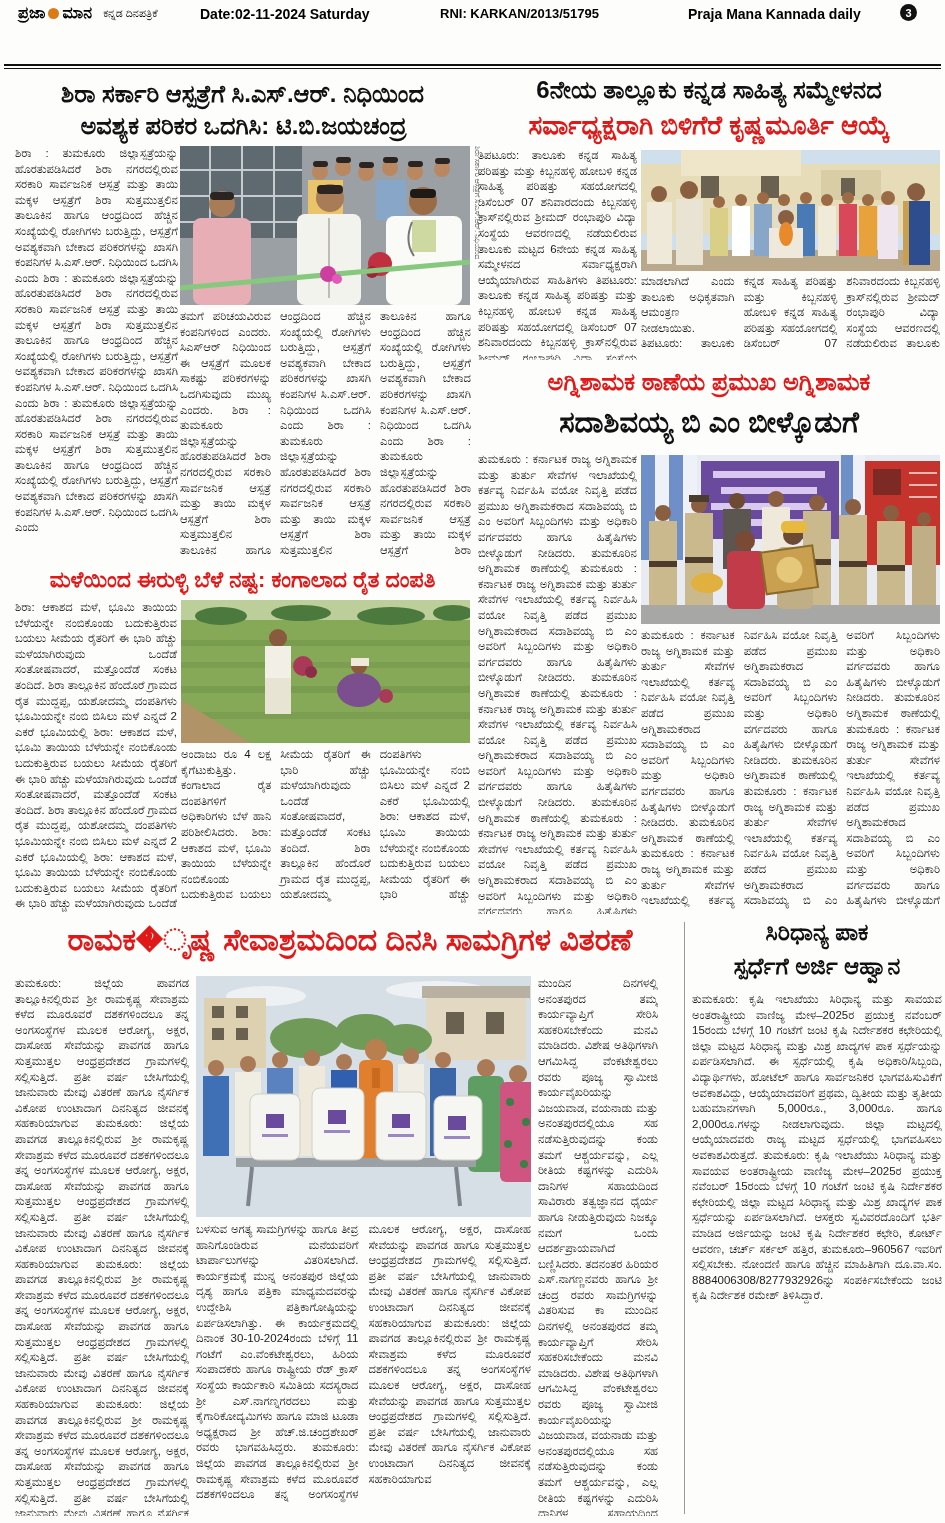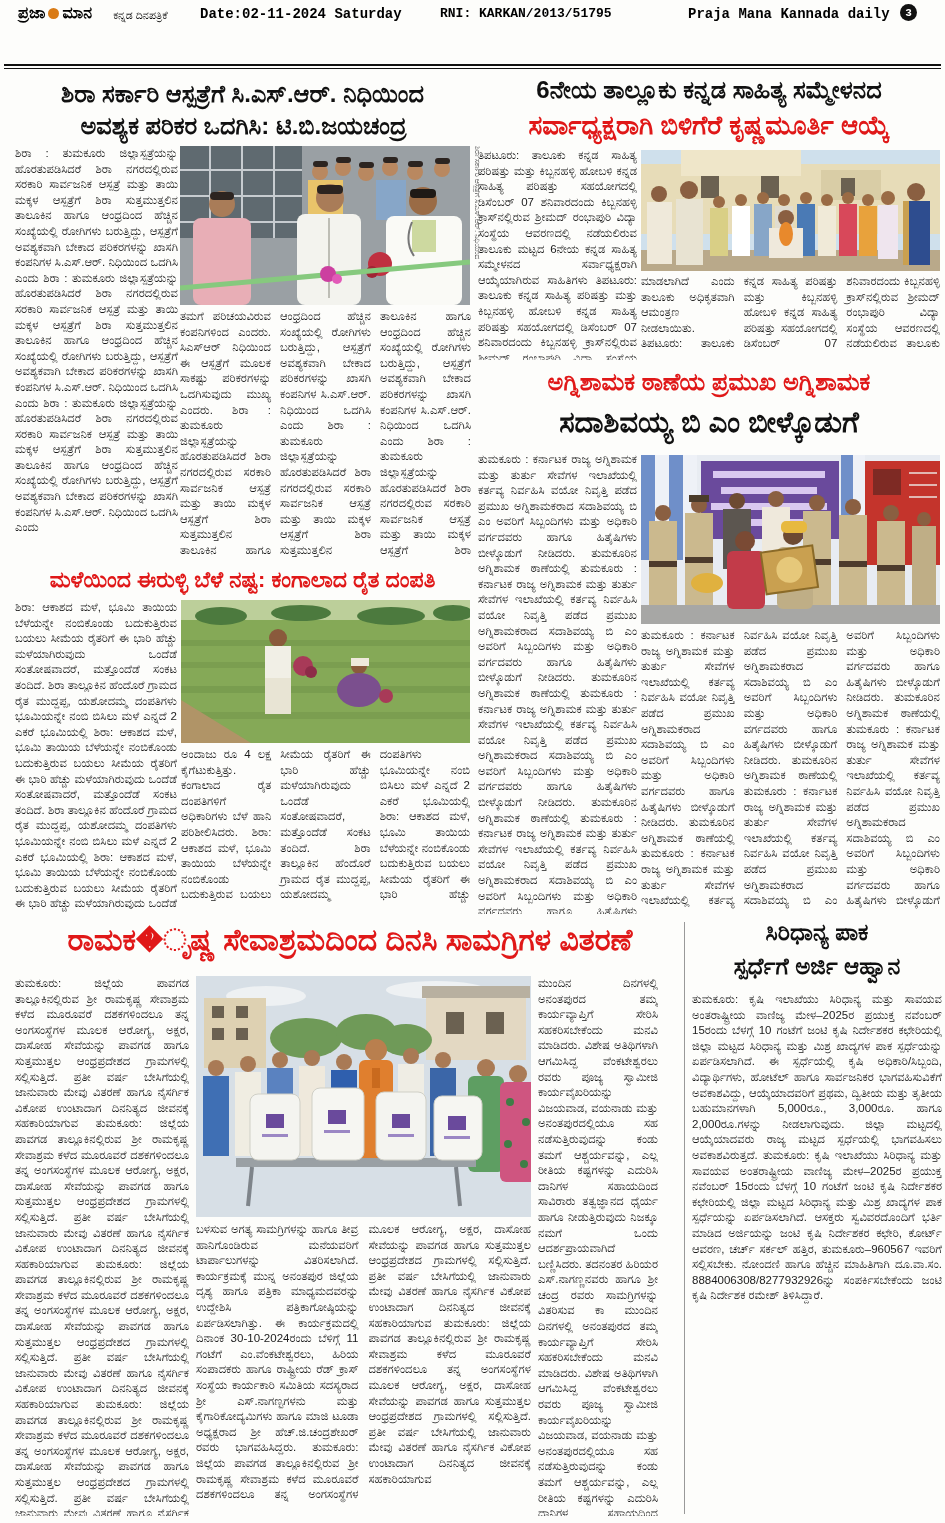--- a/index.html
+++ b/index.html
@@ -1,38 +1,38 @@
 <!DOCTYPE html>
 <html><head>
 <meta charset="utf-8">
 <style>
   html,body{margin:0;padding:0}
   body{width:945px;height:1523px;position:relative;background:#fdfdfb;font-family:"Liberation Sans","DejaVu Sans",sans-serif}
   .abs{position:absolute}
   .kn{font-family:"Liberation Sans","DejaVu Sans",sans-serif}
-  .en{font-family:Liberation Mono, monospace}
+  .en{font-family:Liberation Sans, sans-serif}
   .body-txt{font-size:11.5px;line-height:15.6px;text-align:justify;color:#1b1b1b;overflow:hidden;word-break:break-word}
   .cols3{column-count:3;column-gap:9px}
   .cols2{column-count:2;column-gap:10px}
   .hl{font-weight:bold;text-align:center;color:#111}
   .red{color:#e01818}
   .vcap{writing-mode:vertical-rl;font-size:7.5px;color:#555;overflow:hidden;line-height:9px}
   .pageno{width:17px;height:17px;border-radius:50%;background:#111;color:#fff;font-size:11px;font-weight:bold;display:flex;align-items:center;justify-content:center}
   .masthead-line{border-top:2px solid #111;border-bottom:1px solid #111;height:2px}
   svg{display:block}
 </style>
 </head>
 <body>
 
 <div class="abs" style="left:0;top:38;width:945px;height:28px">
-  <div class="abs" style="left:18px;top:4px;display:flex;align-items:flex-end;gap:3px">
+  <div class="abs" style="left:18px;top:4px;display:flex;align-items:center;gap:3px">
     <span class="kn" style="font-weight:bold;font-size:16px">ಪ್ರಜಾ</span>
     <span style="width:11px;height:11px;border-radius:50%;background:#d97b16;display:inline-block;align-self:center"></span>
     <span class="kn" style="font-weight:bold;font-size:16px">ಮಾನ</span>
-    <span class="kn" style="font-size:11px;margin-left:18px">ಕನ್ನಡ ದಿನಪತ್ರಿಕೆ</span>
+    <span class="kn" style="font-size:11px;margin-left:8px">ಕನ್ನಡ ದಿನಪತ್ರಿಕೆ</span>
   </div>
   <div class="abs en" style="left:200px;top:6px;font-size:14px;font-weight:bold">Date:02-11-2024 Saturday</div>
   <div class="abs en" style="left:440px;top:6px;font-size:13px;font-weight:bold">RNI: KARKAN/2013/51795</div>
   <div class="abs en" style="left:688px;top:6px;font-size:14px;font-weight:bold">Praja Mana Kannada daily</div>
   <div class="abs pageno en" style="left:900px;top:4px">3</div>
 </div>
 <div class="abs masthead-line" style="left:4px;top:64px;width:937px"></div>
 
 <div class="abs kn hl" style="left:15px;top:78px;width:455px;font-size:24px;line-height:31px">ಶಿರಾ ಸರ್ಕಾರಿ ಆಸ್ಪತ್ರೆಗೆ ಸಿ.ಎಸ್.ಆರ್. ನಿಧಿಯಿಂದ</div>
 <div class="abs kn hl" style="left:16px;top:110px;width:455px;font-size:24px;line-height:31px">ಅವಶ್ಯಕ ಪರಿಕರ ಒದಗಿಸಿ: ಟಿ.ಬಿ.ಜಯಚಂದ್ರ</div>
@@ -355,21 +355,21 @@
   </svg>
 </div>
 
 <div class="abs kn body-txt" style="left:538px;top:976px;width:120px;height:540px">
   <span>ಮುಂದಿನ ದಿನಗಳಲ್ಲಿ ಅನಂತಪುರದ ತಮ್ಮ ಕಾರ್ಯವ್ಯಾಪ್ತಿಗೆ ಸೇರಿಸಿ ಸಹಕರಿಸಬೇಕೆಂದು ಮನವಿ ಮಾಡಿದರು. ವಿಶೇಷ ಅತಿಥಿಗಳಾಗಿ ಆಗಮಿಸಿದ್ದ ವೆಂಕಟೇಶ್ವರಲು ರವರು ಪೂಜ್ಯ ಸ್ವಾಮೀಜಿ ಕಾರ್ಯವೈಖರಿಯನ್ನು ವಿಜಯವಾಡ, ವಯನಾಡು ಮತ್ತು ಅನಂತಪುರದಲ್ಲಿಯೂ ಸಹ ನಡೆಸುತ್ತಿರುವುದನ್ನು ಕಂಡು ತಮಗೆ ಆಶ್ಚರ್ಯವನ್ನು, ಎಲ್ಲ ರೀತಿಯ ಕಷ್ಟಗಳನ್ನು ಎದುರಿಸಿ ದಾನಿಗಳ ಸಹಾಯದಿಂದ ಸಾವಿರಾರು ತತ್ವಜ್ಞಾನದ ಧೈರ್ಯ ಹಾಗೂ ನೀಡುತ್ತಿರುವುದು ನಿಜಕ್ಕೂ ನಮಗೆ ಒಂದು ಆದರ್ಶಪ್ರಾಯವಾಗಿದೆ ಬಣ್ಣಿಸಿದರು. ತದನಂತರ ಹಿರಿಯರ ಎಸ್.ನಾಗಣ್ಣನವರು ಹಾಗೂ ಶ್ರೀ ಚಂದ್ರ ರವರು ಸಾಮಗ್ರಿಗಳನ್ನು ವಿತರಿಸುವ ಕಾ </span>
   <span>ಮುಂದಿನ ದಿನಗಳಲ್ಲಿ ಅನಂತಪುರದ ತಮ್ಮ ಕಾರ್ಯವ್ಯಾಪ್ತಿಗೆ ಸೇರಿಸಿ ಸಹಕರಿಸಬೇಕೆಂದು ಮನವಿ ಮಾಡಿದರು. ವಿಶೇಷ ಅತಿಥಿಗಳಾಗಿ ಆಗಮಿಸಿದ್ದ ವೆಂಕಟೇಶ್ವರಲು ರವರು ಪೂಜ್ಯ ಸ್ವಾಮೀಜಿ ಕಾರ್ಯವೈಖರಿಯನ್ನು ವಿಜಯವಾಡ, ವಯನಾಡು ಮತ್ತು ಅನಂತಪುರದಲ್ಲಿಯೂ ಸಹ ನಡೆಸುತ್ತಿರುವುದನ್ನು ಕಂಡು ತಮಗೆ ಆಶ್ಚರ್ಯವನ್ನು, ಎಲ್ಲ ರೀತಿಯ ಕಷ್ಟಗಳನ್ನು ಎದುರಿಸಿ ದಾನಿಗಳ ಸಹಾಯದಿಂದ ಸಾವಿರಾರು ತತ್ವಜ್ಞಾನದ ಧೈರ್ಯ ಹಾಗೂ ನೀಡುತ್ತಿರುವುದು ನಿಜಕ್ಕೂ ನಮಗೆ ಒಂದು ಆದರ್ಶಪ್ರಾಯವಾಗಿದೆ ಬಣ್ಣಿಸಿದರು. ತದನಂತರ ಹಿರಿಯರ ಎಸ್.ನಾಗಣ್ಣನವರು ಹಾಗೂ ಶ್ರೀ ಚಂದ್ರ ರವರು ಸಾಮಗ್ರಿಗಳನ್ನು ವಿತರಿಸುವ ಕಾ </span>
 </div>
 
 <div class="abs kn body-txt cols2" style="left:196px;top:1222px;width:335px;height:294px">
   <span>ಬಳಸುವ ಅಗತ್ಯ ಸಾಮಗ್ರಿಗಳನ್ನು ಹಾಗೂ ತೀವ್ರ ಹಾನಿಗೊಂಡಿರುವ ಮನೆಯವರಿಗೆ ಟಾರ್ಪಾಲುಗಳನ್ನು ವಿತರಿಸಲಾಗಿದೆ. ಕಾರ್ಯಕ್ರಮಕ್ಕೆ ಮುನ್ನ ಅನಂತಪುರ ಜಿಲ್ಲೆಯ ದೃಶ್ಯ ಹಾಗೂ ಪತ್ರಿಕಾ ಮಾಧ್ಯಮದವರನ್ನು ಉದ್ದೇಶಿಸಿ ಪತ್ರಿಕಾಗೋಷ್ಠಿಯನ್ನು ಏರ್ಪಡಿಸಲಾಗಿತ್ತು. ಈ ಕಾರ್ಯಕ್ರಮದಲ್ಲಿ ದಿನಾಂಕ 30-10-2024ರಂದು ಬೆಳಿಗ್ಗೆ 11 ಗಂಟೆಗೆ </span>
-  <span>ಎಂ.ವೆಂಕಟೇಶ್ವರಲು, ಹಿರಿಯ ಸಂಪಾದಕರು ಹಾಗೂ ರಾಷ್ಟ್ರೀಯ ರೆಡ್ ಕ್ರಾಸ್ ಸಂಸ್ಥೆಯ ಕಾರ್ಯಕಾರಿ ಸಮಿತಿಯ ಸದಸ್ಯರಾದ ಶ್ರೀ ಎಸ್.ನಾಗಣ್ಟಗಳನು ಮತ್ತು ಕೈಗಾರಿಕೋದ್ಯಮಿಗಳು ಹಾಗೂ ಮಾಜಿ ಟೂಡಾ ಅಧ್ಯಕ್ಷರಾದ ಶ್ರೀ ಹೆಚ್.ಜಿ.ಚಂದ್ರಶೇಖರ್ ರವರು ಭಾಗವಹಿಸಿದ್ದರು. </span>
+  <span>ಎಂ.ವೆಂಕಟೇಶ್ವರಲು, ಹಿರಿಯ ಸಂಪಾದಕರು ಹಾಗೂ ರಾಷ್ಟ್ರೀಯ ರೆಡ್ ಕ್ರಾಸ್ ಸಂಸ್ಥೆಯ ಕಾರ್ಯಕಾರಿ ಸಮಿತಿಯ ಸದಸ್ಯರಾದ ಶ್ರೀ ಎಸ್.ನಾಗಣ್ನಗರದಲು ಮತ್ತು ಕೈಗಾರಿಕೋದ್ಯಮಿಗಳು ಹಾಗೂ ಮಾಜಿ ಟೂಡಾ ಅಧ್ಯಕ್ಷರಾದ ಶ್ರೀ ಹೆಚ್.ಜಿ.ಚಂದ್ರಶೇಖರ್ ರವರು ಭಾಗವಹಿಸಿದ್ದರು. </span>
   <span>ತುಮಕೂರು: ಜಿಲ್ಲೆಯ ಪಾವಗಡ ತಾಲ್ಲೂಕಿನಲ್ಲಿರುವ ಶ್ರೀ ರಾಮಕೃಷ್ಣ ಸೇವಾಶ್ರಮ ಕಳೆದ ಮೂರೂವರೆ ದಶಕಗಳಿಂದಲೂ ತನ್ನ ಅಂಗಸಂಸ್ಥೆಗಳ ಮೂಲಕ ಆರೋಗ್ಯ, ಅಕ್ಷರ, ದಾಸೋಹ ಸೇವೆಯನ್ನು ಪಾವಗಡ ಹಾಗೂ ಸುತ್ತಮುತ್ತಲ ಆಂಧ್ರಪ್ರದೇಶದ ಗ್ರಾಮಗಳಲ್ಲಿ ಸಲ್ಲಿಸುತ್ತಿದೆ. ಪ್ರತೀ ವರ್ಷ ಬೇಸಿಗೆಯಲ್ಲಿ ಜಾನುವಾರು ಮೇವು ವಿತರಣೆ ಹಾಗೂ ನೈಸರ್ಗಿಕ ವಿಕೋಪ ಉಂಟಾದಾಗ ದಿನನಿತ್ಯದ ಜೀವನಕ್ಕೆ ಸಹಕಾರಿಯಾಗುವ  ತುಮಕೂರು: ಜಿಲ್ಲೆಯ ಪಾವಗಡ ತಾಲ್ಲೂಕಿನಲ್ಲಿರುವ ಶ್ರೀ ರಾಮಕೃಷ್ಣ ಸೇವಾಶ್ರಮ ಕಳೆದ ಮೂರೂವರೆ ದಶಕಗಳಿಂದಲೂ ತನ್ನ ಅಂಗಸಂಸ್ಥೆಗಳ ಮೂಲಕ ಆರೋಗ್ಯ, ಅಕ್ಷರ, ದಾಸೋಹ ಸೇವೆಯನ್ನು ಪಾವಗಡ ಹಾಗೂ ಸುತ್ತಮುತ್ತಲ ಆಂಧ್ರಪ್ರದೇಶದ ಗ್ರಾಮಗಳಲ್ಲಿ ಸಲ್ಲಿಸುತ್ತಿದೆ. ಪ್ರತೀ ವರ್ಷ ಬೇಸಿಗೆಯಲ್ಲಿ ಜಾನುವಾರು ಮೇವು ವಿತರಣೆ ಹಾಗೂ ನೈಸರ್ಗಿಕ ವಿಕೋಪ ಉಂಟಾದಾಗ ದಿನನಿತ್ಯದ ಜೀವನಕ್ಕೆ ಸಹಕಾರಿಯಾಗುವ </span>
 </div>
 
 <div class="abs" style="left:684px;top:922px;width:1px;height:592px;background:#999"></div>
 
 <div class="abs kn hl" style="left:692px;top:916px;width:250px;font-size:23px;line-height:33px">ಸಿರಿಧಾನ್ಯ ಪಾಕ</div>
 <div class="abs kn hl" style="left:692px;top:950px;width:250px;font-size:23px;line-height:33px">ಸ್ಪರ್ಧೆಗೆ ಅರ್ಜಿ ಆಹ್ವಾನ</div>
 
 <div class="abs kn body-txt" style="left:692px;top:992px;width:250px;height:524px">
   <span>ತುಮಕೂರು: ಕೃಷಿ ಇಲಾಖೆಯು ಸಿರಿಧಾನ್ಯ ಮತ್ತು ಸಾವಯವ ಅಂತರಾಷ್ಟ್ರೀಯ ವಾಣಿಜ್ಯ ಮೇಳ–2025ರ ಪ್ರಯುಕ್ತ ನವೆಂಬರ್ 15ರಂದು ಬೆಳಗ್ಗೆ 10 ಗಂಟೆಗೆ ಜಂಟಿ ಕೃಷಿ ನಿರ್ದೇಶಕರ ಕಛೇರಿಯಲ್ಲಿ ಜಿಲ್ಲಾ ಮಟ್ಟದ ಸಿರಿಧಾನ್ಯ ಮತ್ತು ಮಿಶ್ರ ಖಾದ್ಯಗಳ ಪಾಕ ಸ್ಪರ್ಧೆಯನ್ನು ಏರ್ಪಡಿಸಲಾಗಿದೆ. </span>

